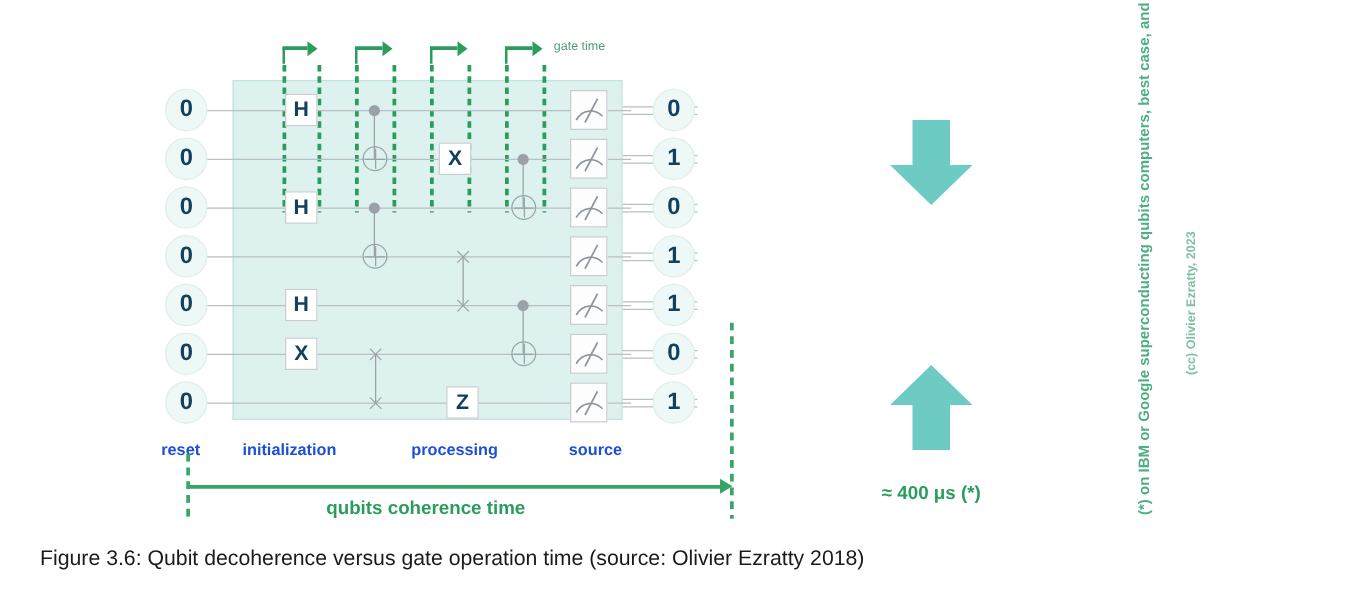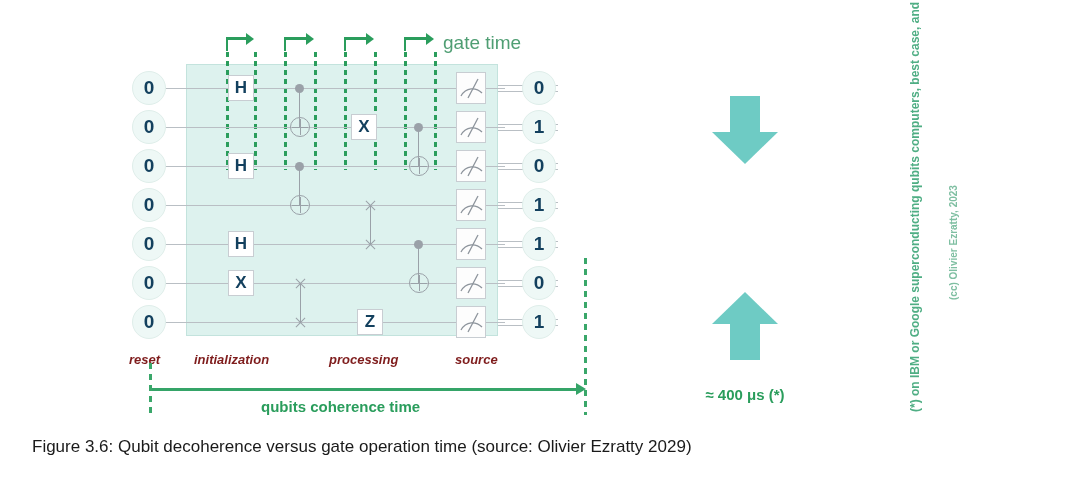--- a/index.html
+++ b/index.html
@@ -75,28 +75,28 @@
   }
   .gt-arrow { position:absolute; height:18px; }
   .gt-arrow .stem { position:absolute; left:0; bottom:0; width:2px; height:13px; background:#2a9d5c; }
   .gt-arrow .bar  { position:absolute; left:0; bottom:11px; height:3px; background:#2a9d5c; }
   .gt-arrow .head {
     position:absolute; bottom:6px; width:0; height:0;
     border-top:6px solid transparent; border-bottom:6px solid transparent;
     border-left:8px solid #2a9d5c;
   }
   .gatetime-label {
-    position:absolute; color:#4f9e73; font-size:19px;
+    position:absolute; color:#4f9e73; font-size:10px;
     font-family:"Liberation Sans", sans-serif;
   }
 
   
   .stage {
-    position:absolute; color:#7f1d1d; font-size:13px; font-weight:bold;
-    font-family:"Liberation Sans", sans-serif; white-space:nowrap;font-style:italic;
+    position:absolute; color:#1d4ed8; font-size:13px; font-weight:bold;
+    font-family:"Liberation Sans", sans-serif; white-space:nowrap;
   }
 
   
   .coh-dash {
     position:absolute; width:3px;
     background-image:linear-gradient(#3aa76a 55%, rgba(0,0,0,0) 0%);
     background-size:3px 11px; background-repeat:repeat-y;
   }
   .coh-line { position:absolute; height:3px; background:#35a468; }
   .coh-head {
@@ -342,15 +342,15 @@
 
   <div class="note" style="left:610px;top:385px;width:270px;">≈ 400 μs (*)</div>
 
   <div class="vnote" style="left:908px;top:412px;">
     <span>(*) on IBM or Google superconducting qubits computers, best case, and without quantum error correction</span>
   </div>
   <div class="vnote cc" style="left:948px;top:300px;">
     <span>(cc) Olivier Ezratty, 2023</span>
   </div>
 
-  <div class="caption">Figure 3.6: Qubit decoherence versus gate operation time (source: Olivier Ezratty 2029)</div>
+  <div class="caption">Figure 3.6: Qubit decoherence versus gate operation time (source: Olivier Ezratty 2018)</div>
 
 </div>
 
 </body></html>

